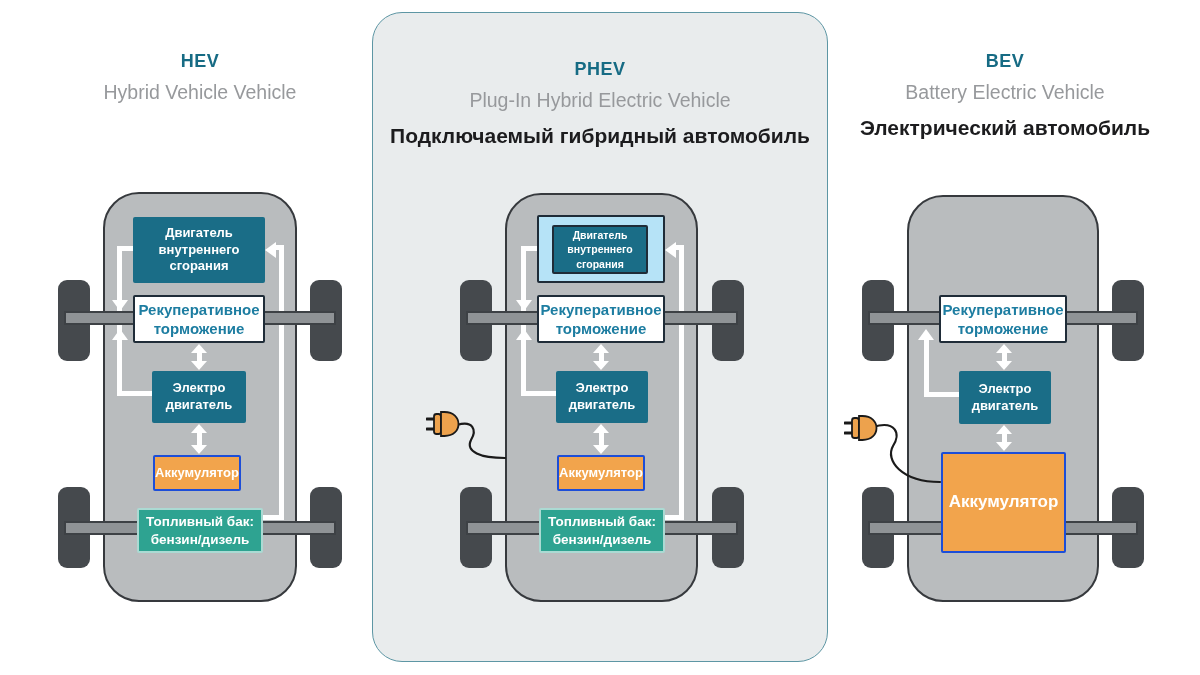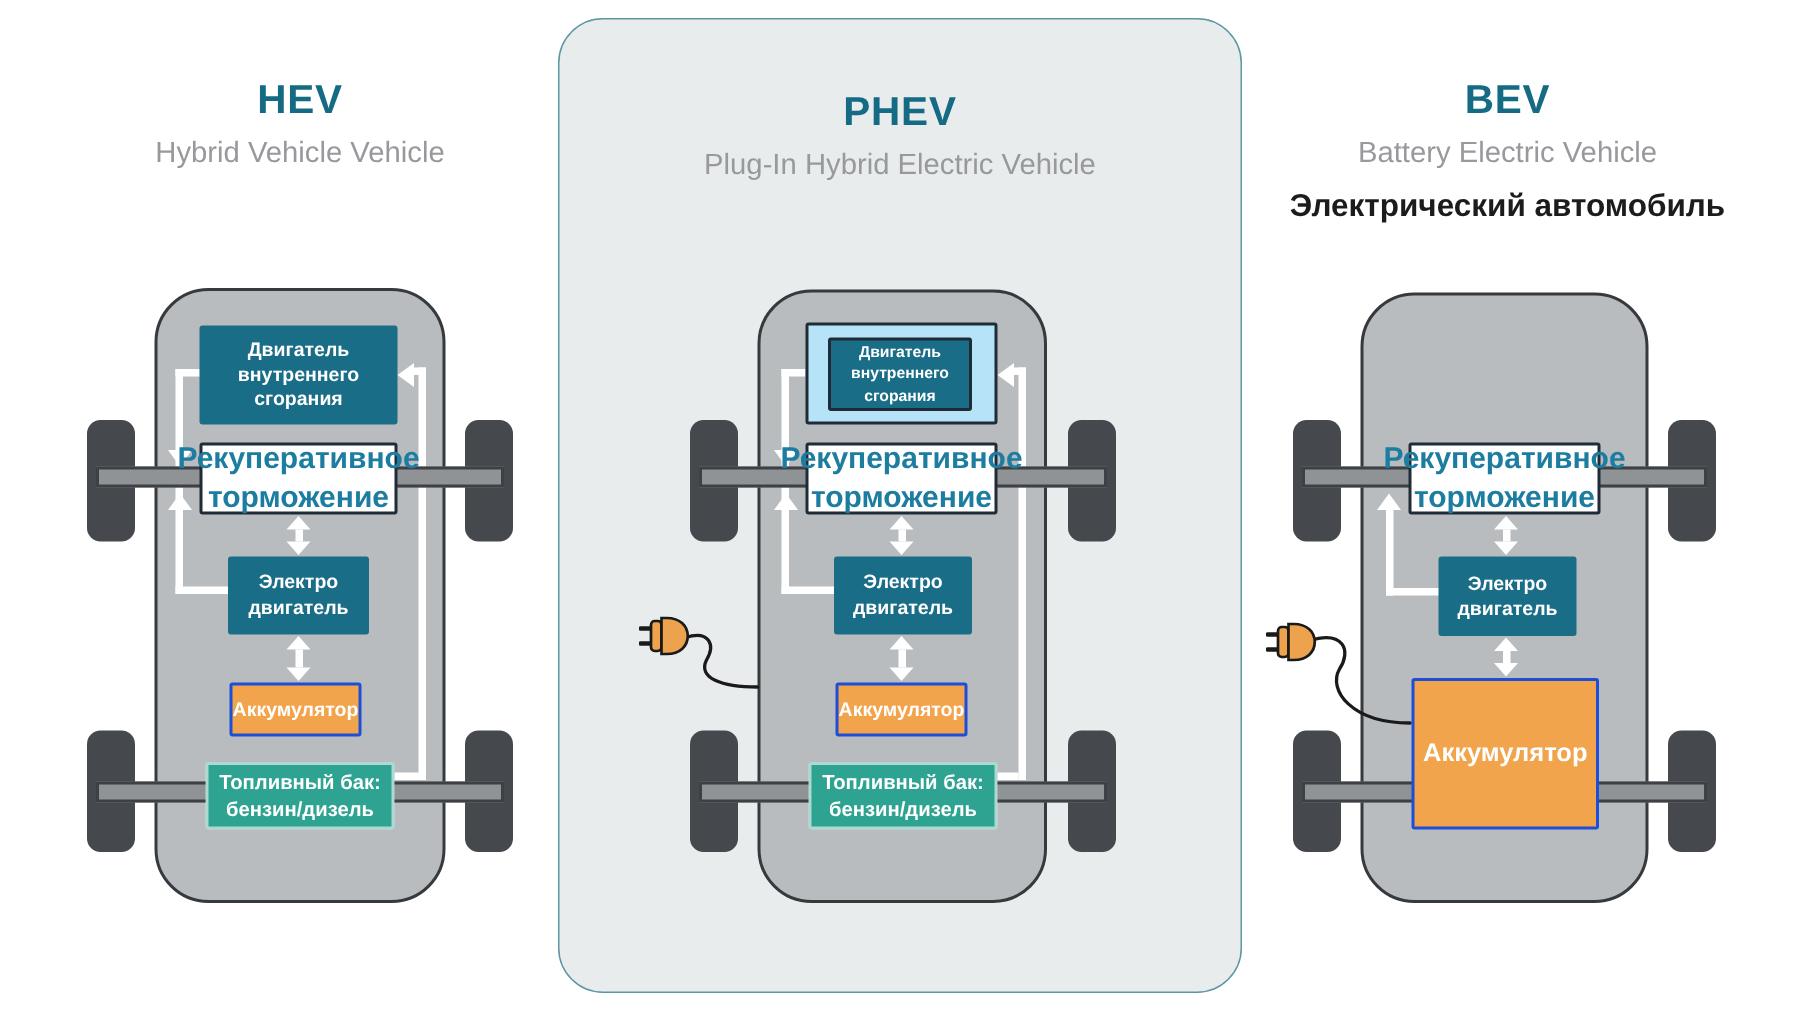--- a/index.html
+++ b/index.html
@@ -5,41 +5,41 @@
   html,body{margin:0;padding:0;background:#fff;}
   .stage{
     position:relative;width:1200px;height:675px;overflow:hidden;background:#fff;
     font-family:"Liberation Sans","DejaVu Sans",sans-serif;
   }
   .panel{
     position:absolute;box-sizing:border-box;background:var(--panel-bg);
     border:1.5px solid var(--panel-border);border-radius:30px;
   }
   .col-header{position:absolute;text-align:center;}
-  .abbr{font-size:27px;font-weight:bold;color:var(--heading-teal);line-height:1.1;letter-spacing:.5px;}
+  .abbr{font-size:18px;font-weight:bold;color:var(--heading-teal);line-height:1.1;letter-spacing:.5px;}
   .name-en{font-size:19.5px;color:var(--subtitle-gray);margin-top:9px;}
   .name-ru{font-size:21px;font-weight:bold;color:var(--title-black);margin-top:12px;}
   .car-body{position:absolute;box-sizing:border-box;background:var(--body-gray);border:2px solid var(--body-border);border-radius:36px;}
   .wheel{position:absolute;width:32px;height:81px;background:var(--wheel-dark);border-radius:9px;}
   .axle{position:absolute;height:14px;box-sizing:border-box;background:var(--axle-gray);border:2px solid var(--axle-border);}
   .wline{position:absolute;background:var(--line-white);}
   .arr{position:absolute;width:0;height:0;}
   .arr.down{border-left:8px solid transparent;border-right:8px solid transparent;border-top:11px solid var(--line-white);}
   .arr.up{border-left:8px solid transparent;border-right:8px solid transparent;border-bottom:11px solid var(--line-white);}
   .arr.left{border-top:8px solid transparent;border-bottom:8px solid transparent;border-right:11px solid var(--line-white);}
   .dbl{position:absolute;width:16px;display:flex;flex-direction:column;align-items:center;}
   .dbl .shaft{width:5px;flex:1;background:var(--line-white);}
   .dbl .t-up{width:0;height:0;border-left:8px solid transparent;border-right:8px solid transparent;border-bottom:9px solid var(--line-white);}
   .dbl .t-down{width:0;height:0;border-left:8px solid transparent;border-right:8px solid transparent;border-top:9px solid var(--line-white);}
   .box{
     position:absolute;box-sizing:border-box;display:flex;align-items:center;justify-content:center;
     text-align:center;color:#fff;font-weight:bold;line-height:1.3;border-radius:2px;padding:2px 4px;
   }
   .box.teal{background:var(--teal-box);font-size:13px;}
-  .box.white-box{background:#fff;border:2px solid var(--dark-border);color:var(--accent-teal-text);font-size:20px;}
+  .box.white-box{background:#fff;border:2px solid var(--dark-border);color:var(--accent-teal-text);font-size:15px;}
   .box.orange{background:var(--orange);border:2px solid #1d4ed8;font-size:13px;}
   .box.orange.big{font-size:17px;}
   .box.green{background:var(--teal-green-box);border:2px solid rgba(255,255,255,.6);font-size:13.5px;}
   .box.lblue{background:var(--light-blue);border:2px solid var(--dark-border);}
   .box.inner{background:var(--teal-box);border:2px solid var(--dark-border);font-size:10.5px;line-height:1.35;}
   .icon-wrap{position:absolute;}
 </style>
 </head>
 <body>
 
@@ -47,20 +47,21 @@
 
   <div class="panel" style="left:372px;top:12px;width:456px;height:650px;"></div>
 
   <div class="col-header" style="left:20px;top:52px;width:360px;">
     <div class="abbr">HEV</div>
     <div class="name-en">Hybrid Vehicle Vehicle</div>
   </div>
   <div class="col-header" style="left:390px;top:60px;width:420px;">
     <div class="abbr">PHEV</div>
     <div class="name-en">Plug-In Hybrid Electric Vehicle</div>
+    <div class="name-ru">Подключаемый гибридный автомобиль</div>
   </div>
   <div class="col-header" style="left:825px;top:52px;width:360px;">
     <div class="abbr">BEV</div>
     <div class="name-en">Battery Electric Vehicle</div>
     <div class="name-ru">Электрический автомобиль</div>
   </div>
 
   <div class="wheel" style="left:58px;top:280px;"></div>
   <div class="wheel" style="left:310px;top:280px;"></div>
   <div class="wheel" style="left:58px;top:487px;"></div>

